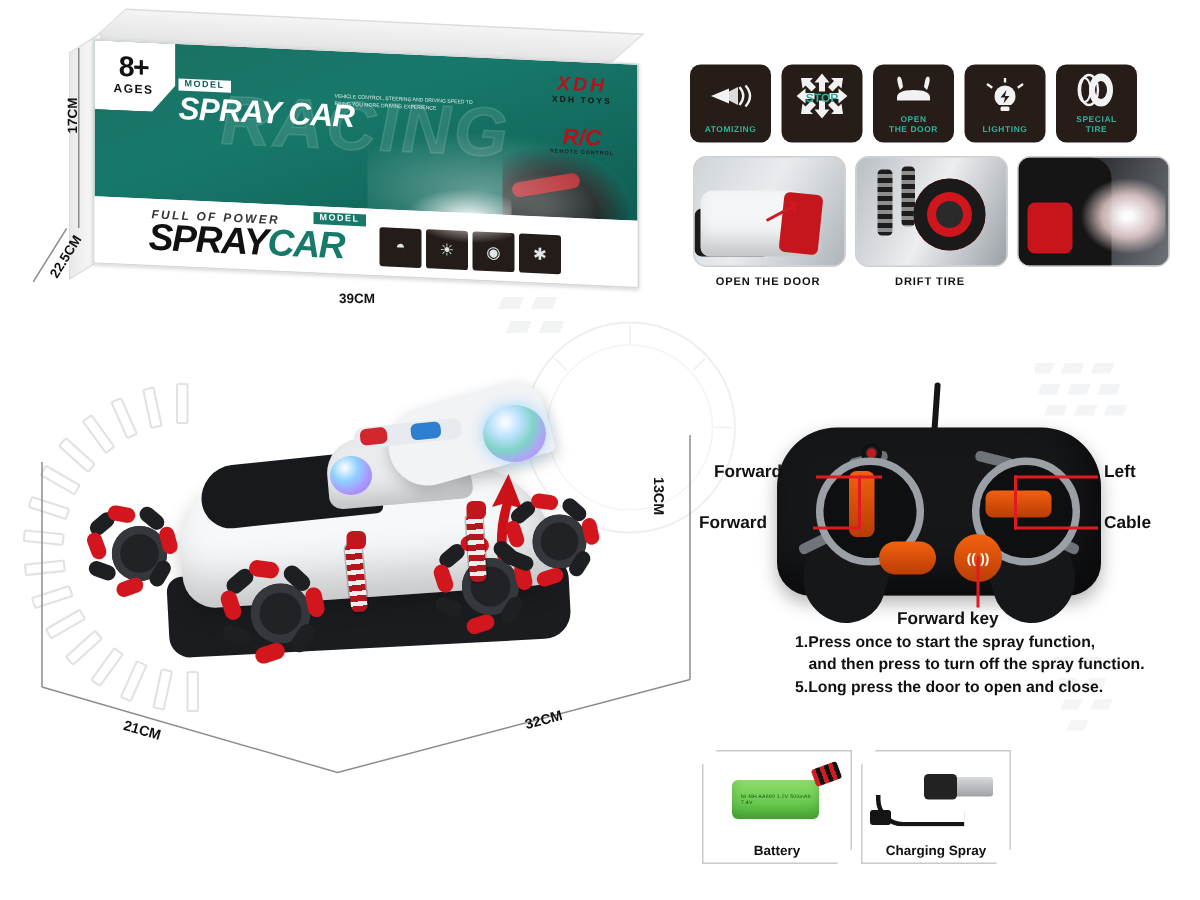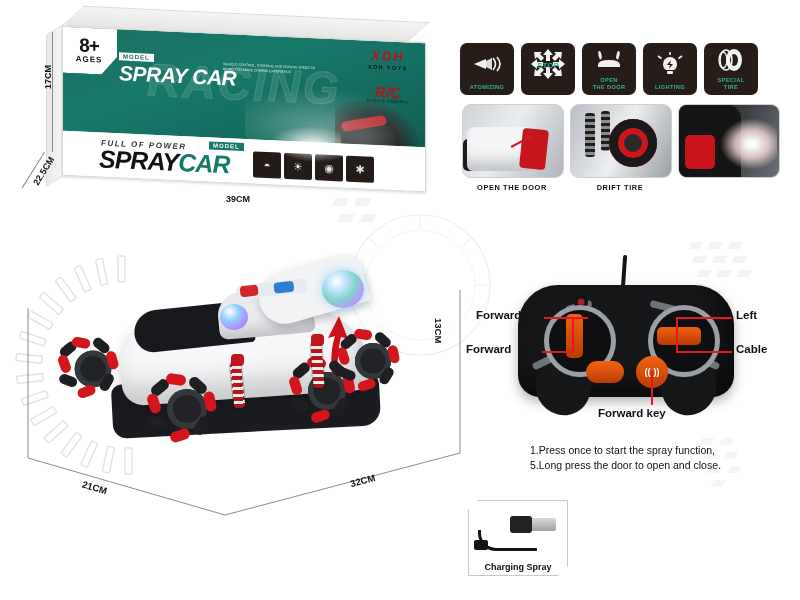--- a/index.html
+++ b/index.html
@@ -171,21 +171,21 @@
   .rcfunc{position:absolute;width:32px;height:32px;border-radius:50%;background:linear-gradient(#f3620f,#bb3d06);
     display:flex;align-items:center;justify-content:center;color:#fff;font-size:9px;font-weight:bold;}
   .rcled{position:absolute;left:104px;top:40px;width:14px;height:14px;border-radius:50%;background:#2b2d30;box-shadow:inset 0 0 0 3px #101113;}
   .rcled:after{content:"";position:absolute;left:4px;top:4px;width:6px;height:6px;border-radius:50%;background:#c8161d;}
   .rcvent{position:absolute;width:26px;height:7px;background:#6f747a;border-radius:3px;}
 
   .lead{position:absolute;background:#e01a21;}
   .rlabel{position:absolute;font-size:11.5px;font-weight:bold;color:#111;white-space:nowrap;}
 
   
-  .instr{position:absolute;left:530px;top:443px;width:268px;font-size:10.5px;font-weight:normal;line-height:1.45;color:#111;}
+  .instr{position:absolute;left:530px;top:421px;width:268px;font-size:10.5px;font-weight:bold;line-height:1.45;color:#111;}
   .instr .ln2{padding-left:9px;}
 
   
   .acc-row{position:absolute;left:468px;top:500px;display:flex;gap:6px;}
   .acc{width:100px;height:76px;position:relative;}
   .acc .frame{position:absolute;inset:0;border:1px solid #c9c9c9;background:#fff;
     clip-path:polygon(10px 0,100% 0,100% calc(100% - 10px),calc(100% - 10px) 100%,0 100%,0 10px);}
   .acc .accname{position:absolute;left:0;right:0;bottom:4px;text-align:center;font-size:9px;font-weight:bold;color:#111;}
   .battery{position:absolute;left:20px;top:20px;width:58px;height:26px;border-radius:4px;
     background:linear-gradient(#8ddc6a,#4fbf3b);box-shadow:inset 0 -5px 8px rgba(0,0,0,.18);}
@@ -557,25 +557,33 @@
 
     <div class="rlabel" style="left:6px;top:54px;">Forward</div>
     <div class="rlabel" style="left:-4px;top:88px;">Forward</div>
     <div class="rlabel" style="left:266px;top:54px;">Left</div>
     <div class="rlabel" style="left:266px;top:88px;">Cable</div>
     <div class="rlabel" style="left:128px;top:152px;">Forward key</div>
   </div>
 
   <div class="instr">
     <div>1.Press once to start the spray function,</div>
+    <div class="ln2">and then press to turn off the spray function.</div>
     <div>5.Long press the door to open and close.</div>
   </div>
 
   <div class="acc-row">
 
+    <div class="acc">
+      <div class="frame"></div>
+      <div class="battery">
+        <div class="bt">Ni-MH AA600 1.2V 500mAh 7.4V</div>
+      </div>
+      <div class="accname">Battery</div>
+    </div>
 
     <div class="acc">
       <div class="frame"></div>
       <div class="usb"></div>
       <div class="usbplug"></div>
       <div class="usbwire"></div>
       <div class="usbtip"></div>
       <div class="accname">Charging Spray</div>
     </div>
 

